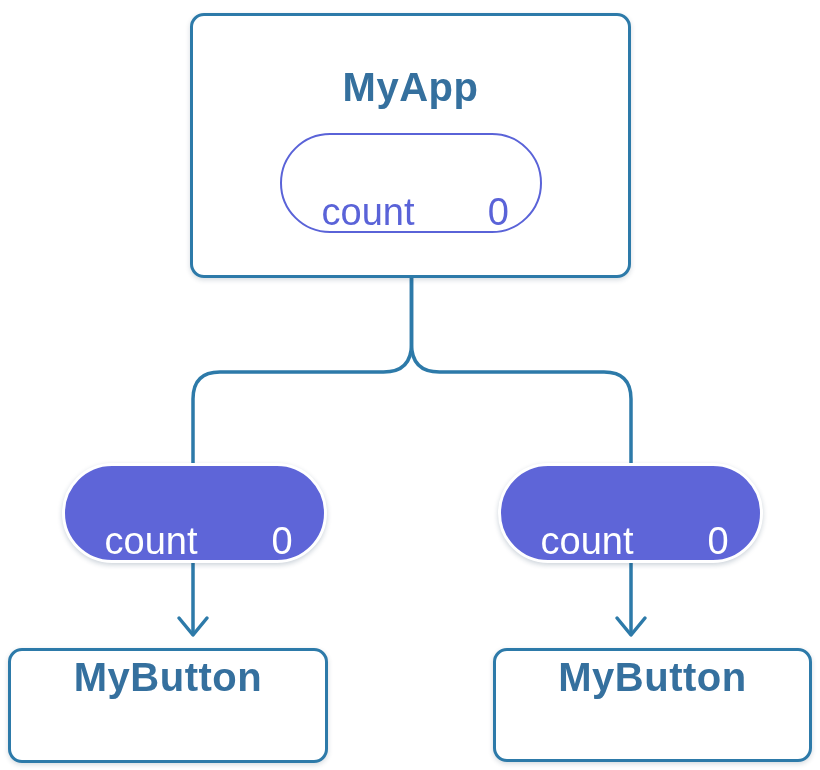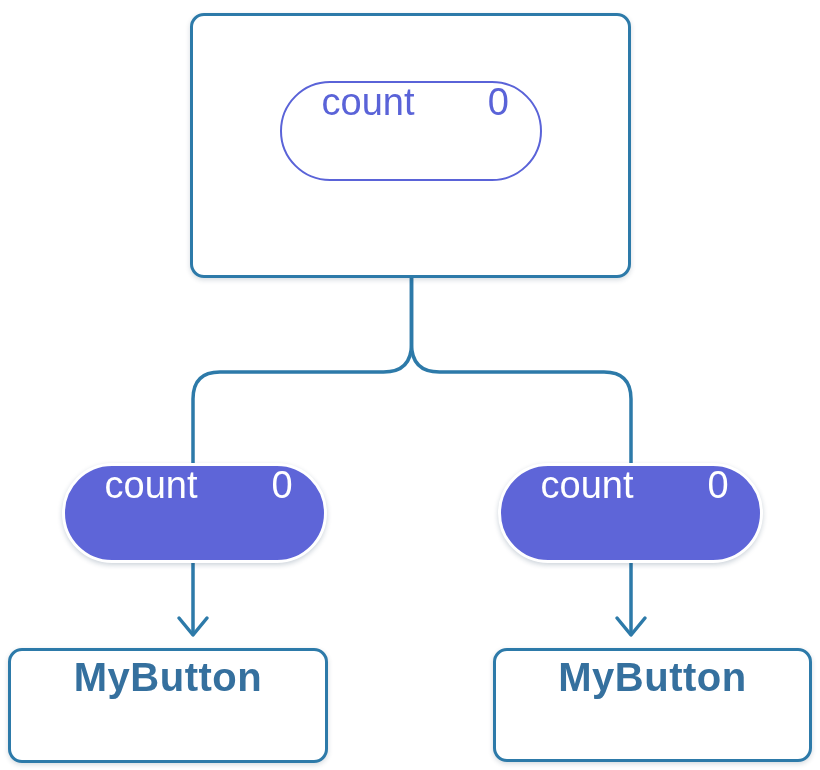--- a/index.html
+++ b/index.html
@@ -51,21 +51,21 @@
   }
   .card-title {
     font-size: 40px;
     font-weight: 600;
     color: var(--heading-blue);
     line-height: 52px;
     letter-spacing: 0.5px;
   }
   .pill {
     display: flex;
-    align-items: flex-start;
+    align-items: flex-end;
     height: 100px;
     border-radius: 50px;
     overflow: hidden;
   }
   .outline-pill {
     width: 262px;
     margin-top: 20px;
     border: 2.5px solid var(--pill-purple-stroke);
     background: #ffffff;
     color: var(--pill-purple-stroke);
@@ -112,20 +112,21 @@
 <div class="canvas">
 
   <svg class="connectors" viewBox="0 0 820 770" aria-hidden="true">
     <path d="M411.5 278 L411.5 344 Q411.5 372 383.5 372 L220 372 Q193 372 193 399 L193 632"></path>
     <path d="M411.5 278 L411.5 344 Q411.5 372 439.5 372 L604 372 Q631 372 631 399 L631 632"></path>
     <path d="M179 618 L193 635 L207 618"></path>
     <path d="M617 618 L631 635 L645 618"></path>
   </svg>
 
   <div class="card root-card">
+    <div class="card-title">MyApp</div>
     <div class="pill outline-pill">
       <span class="pill-name">count</span>
       <span class="pill-divider"></span>
       <span class="pill-value">0</span>
     </div>
   </div>
 
   <div class="pill filled-pill pill-left">
     <span class="pill-name">count</span>
     <span class="pill-divider"></span>

